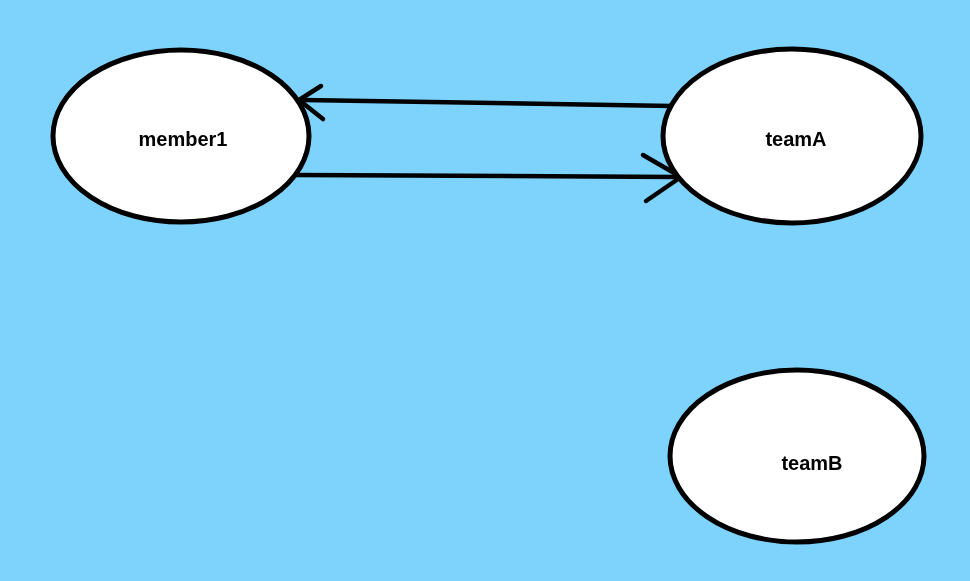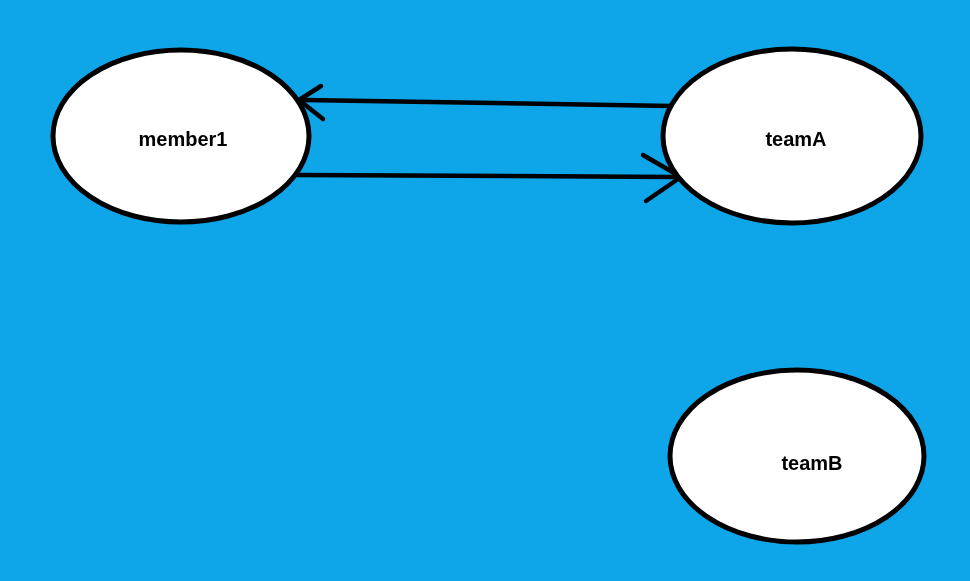--- a/index.html
+++ b/index.html
@@ -8,21 +8,21 @@
     width: 970px;
     height: 581px;
     background: #ffffff;
     overflow: hidden;
     font-family: "Liberation Sans", sans-serif;
   }
   .canvas-wrap {
     position: relative;
     width: 970px;
     height: 581px;
-    background: #0ea5e9;
+    background: #7dd3fc;
   }
   svg { display: block; }
   .node-ellipse {
     fill: #ffffff;
     stroke: #000000;
     stroke-width: 5;
   }
   .edge-line {
     stroke: #000000;
     stroke-width: 4.5;

